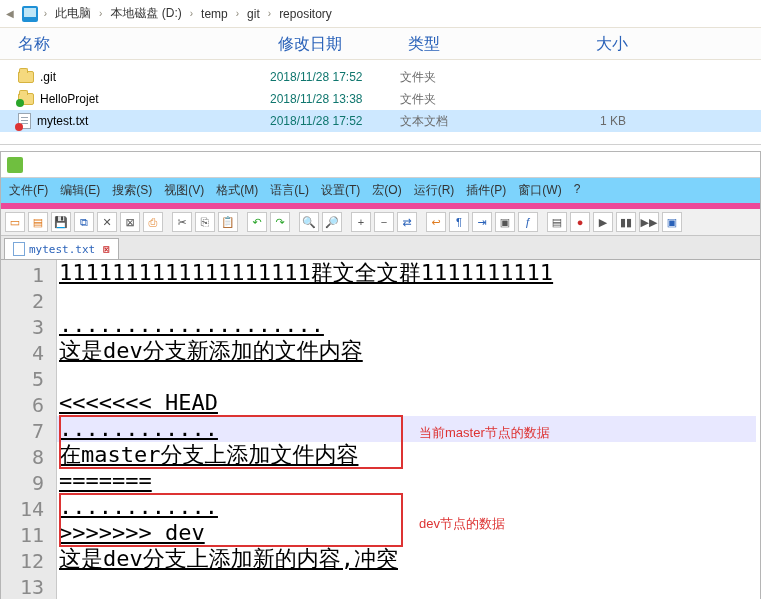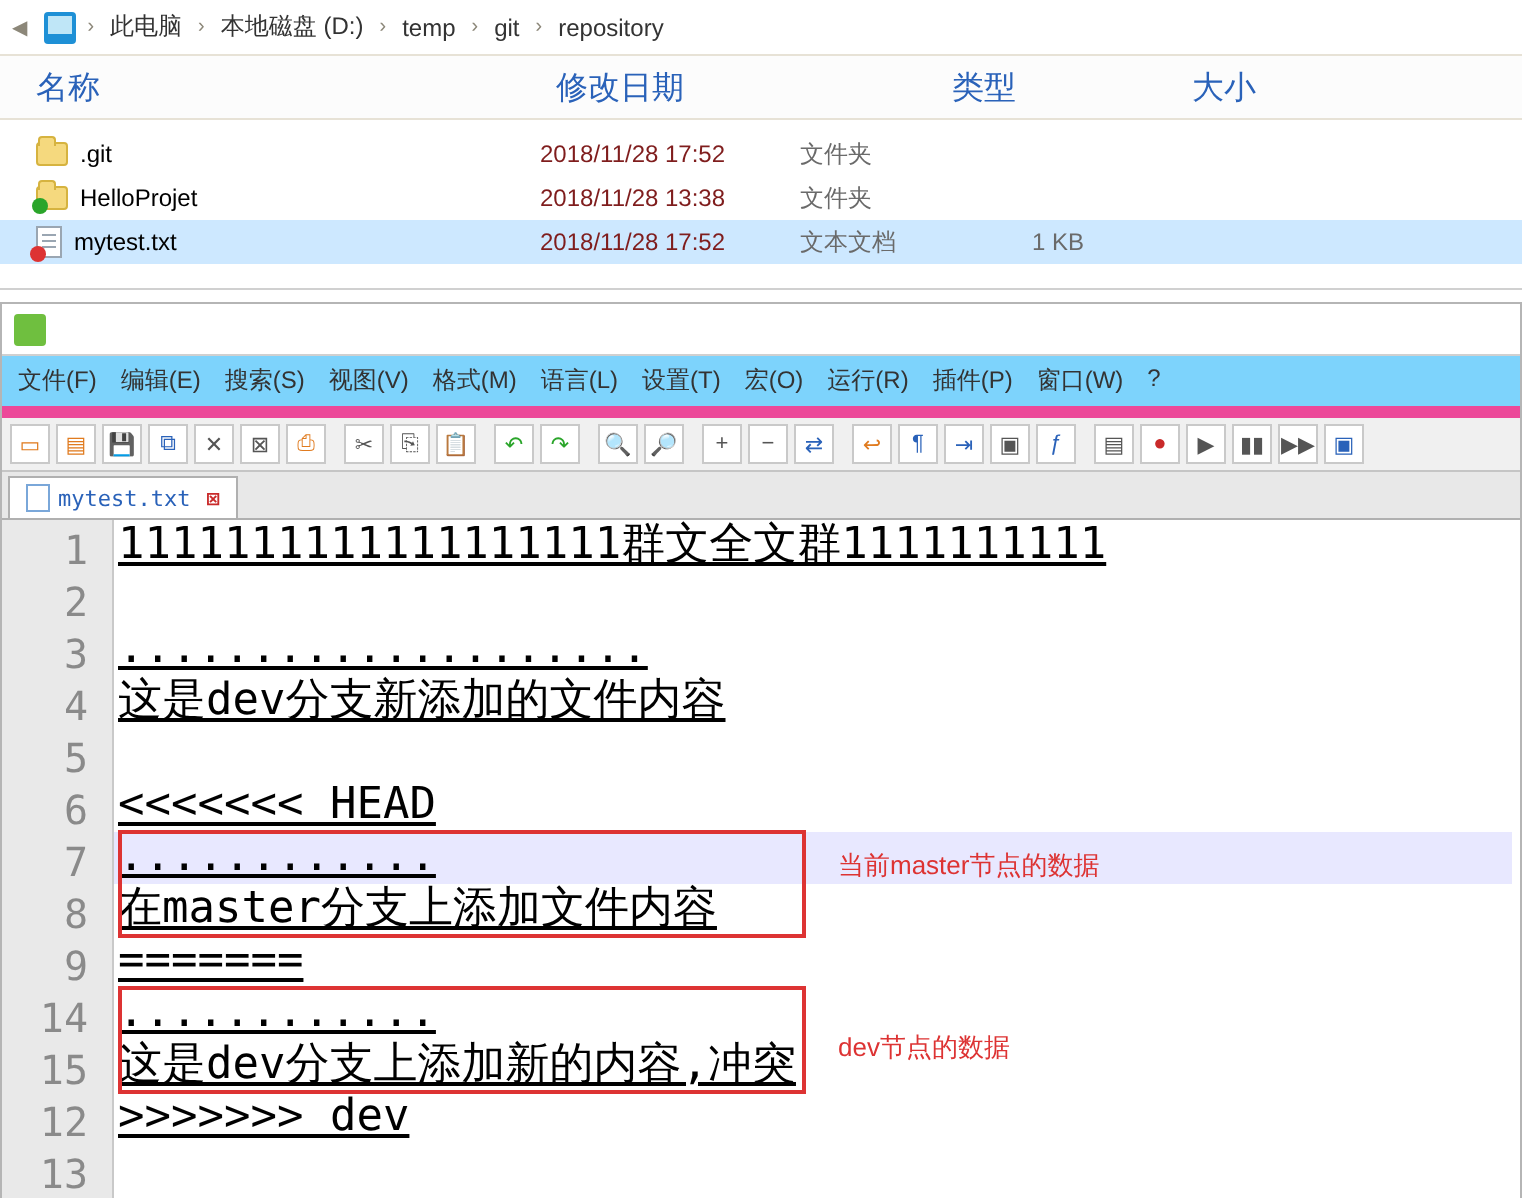--- a/index.html
+++ b/index.html
@@ -30,32 +30,32 @@
     background:#bfe6f7;
   }
 
   .columns {
     display:flex; padding:6px 0 4px 0; border-bottom:1px solid #e7e2d6;
     background:#fcfcfc;
   }
   .columns > div { color:#2a62b9; padding:0 8px; font-size:16px;}
   .col-name   { width:270px; padding-left:18px !important;}
   .col-mod    { width:130px; }
-  .col-type   { width:116px;text-align:right;}
+  .col-type   { width:116px;}
   .col-size   { width:120px; text-align:right;}
 
   .file-rows { padding:6px 0 12px 0; }
   .file-row  {
     display:flex; align-items:center; height:22px;
   }
   .file-row.selected { background:#cde8ff; }
   .file-row .cell-name { width:270px; display:flex; align-items:center; gap:6px; padding-left:18px;}
-  .file-row .cell-mod  { width:130px; color:#7f1d1d;}
+  .file-row .cell-mod  { width:130px; color:#0f766e;}
   .file-row .cell-type { width:116px; color:#6a6a6a;}
-  .file-row .cell-size { width:120px; color:#6a6a6a; padding-right:10px;}
+  .file-row .cell-size { width:120px; text-align:right; color:#6a6a6a; padding-right:10px;}
 
   .icon-folder {
     width:16px; height:12px; background:#f5d97e; border:1px solid #d6b33f;
     border-radius:2px; display:inline-block; position:relative;
   }
   .icon-folder::before{
     content:""; position:absolute; top:-4px; left:0; width:7px; height:4px;
     background:#f5d97e; border:1px solid #d6b33f; border-bottom:none;
     border-radius:2px 2px 0 0;
   }
@@ -266,38 +266,38 @@
         <div>1</div>
         <div>2</div>
         <div>3</div>
         <div>4</div>
         <div>5</div>
         <div>6</div>
         <div>7</div>
         <div>8</div>
         <div>9</div>
         <div>14</div>
-        <div>15</div>
+        <div>11</div>
         <div>12</div>
         <div>13</div>
       </div>
     <div class="code" id="code">
 
       <div class="line">1111111111111111111群文全文群1111111111</div>
         <div class="line"></div>
         <div class="line">....................</div>
         <div class="line">这是dev分支新添加的文件内容</div>
         <div class="line"></div>
         <div class="line">&lt;&lt;&lt;&lt;&lt;&lt;&lt; HEAD</div>
         <div class="line hl">............</div>
         <div class="line">在master分支上添加文件内容</div>
         <div class="line">=======</div>
         <div class="line">............</div>
+        <div class="line">&gt;&gt;&gt;&gt;&gt;&gt;&gt; dev</div>
         <div class="line">这是dev分支上添加新的内容,冲突</div>
-        <div class="line">&gt;&gt;&gt;&gt;&gt;&gt;&gt; dev</div>
         <div class="line"></div>
         <div class="redbox" style="left:2px; top:155px; width:344px; height:54px;"></div>
       <div class="annot" style="left:362px; top:164px;">当前master节点的数据</div>
 
       <div class="redbox" style="left:2px; top:233px; width:344px; height:54px;"></div>
       <div class="annot" style="left:362px; top:255px;">dev节点的数据</div>
     </div>
   </div>
 </div>
 

